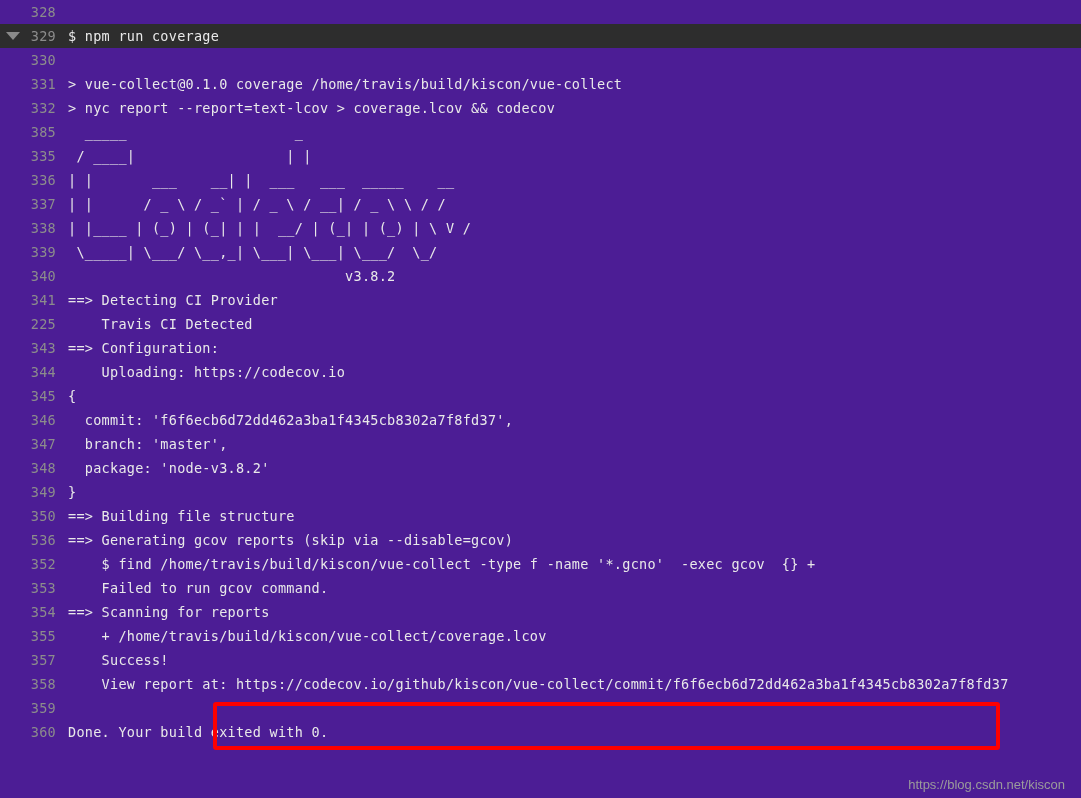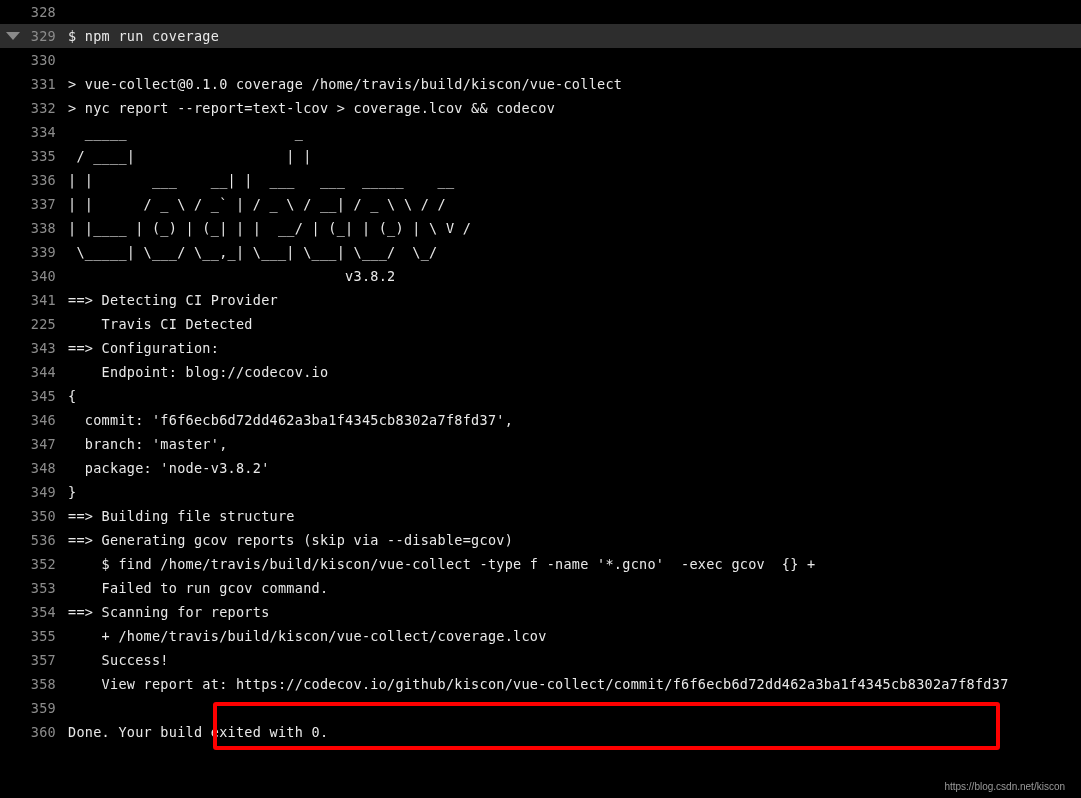--- a/index.html
+++ b/index.html
@@ -4,21 +4,21 @@
 <style>
   html, body {
     margin: 0;
     padding: 0;
     background: #1e1e1e;
   }
   #screen {
     position: relative;
     width: 1081px;
     height: 798px;
-    background: #000000;
+    background: #4c1d95;
     overflow: hidden;
     font-family: "DejaVu Sans Mono", "Liberation Mono", monospace;
   }
   .log {
     position: absolute;
     top: 0; left: 0;
     width: 1081px;
   }
   .line {
     position: relative;
@@ -66,46 +66,46 @@
     border: 4px solid #fe0000;
     border-radius: 3px;
     box-sizing: border-box;
     pointer-events: none;
   }
   #watermark {
     position: absolute;
     right: 16px;
     bottom: 6px;
     font-family: "Liberation Sans", "DejaVu Sans", sans-serif;
-    font-size: 10px;
+    font-size: 13px;
     color: #9b9b9b;
   }
 </style>
 </head>
 <body>
 
 <div id="screen">
 
   <div class="log">
       <div class="line"><span class="lineno">328</span><span class="content"></span></div>
       <div class="line highlight"><span class="fold"></span><span class="lineno">329</span><span class="content">$ npm run coverage</span></div>
       <div class="line"><span class="lineno">330</span><span class="content"></span></div>
       <div class="line"><span class="lineno">331</span><span class="content">&gt; vue-collect@0.1.0 coverage /home/travis/build/kiscon/vue-collect</span></div>
       <div class="line"><span class="lineno">332</span><span class="content">&gt; nyc report --report=text-lcov &gt; coverage.lcov &amp;&amp; codecov</span></div>
-      <div class="line"><span class="lineno">334</span><span class="content">  _____                    _</span></div>
+      <div class="line"><span class="lineno">385</span><span class="content">  _____                    _</span></div>
       <div class="line"><span class="lineno">335</span><span class="content"> / ____|                  | |</span></div>
       <div class="line"><span class="lineno">336</span><span class="content">| |       ___    __| |  ___   ___  _____    __</span></div>
       <div class="line"><span class="lineno">337</span><span class="content">| |      / _ \ / _` | / _ \ / __| / _ \ \ / /</span></div>
       <div class="line"><span class="lineno">338</span><span class="content">| |____ | (_) | (_| | |  __/ | (_| | (_) | \ V /</span></div>
       <div class="line"><span class="lineno">339</span><span class="content"> \_____| \___/ \__,_| \___| \___| \___/  \_/</span></div>
       <div class="line"><span class="lineno">340</span><span class="content">                                 v3.8.2</span></div>
       <div class="line"><span class="lineno">341</span><span class="content">==&gt; Detecting CI Provider</span></div>
       <div class="line"><span class="lineno">225</span><span class="content">    Travis CI Detected</span></div>
       <div class="line"><span class="lineno">343</span><span class="content">==&gt; Configuration:</span></div>
-      <div class="line"><span class="lineno">344</span><span class="content">    Endpoint: blog://codecov.io</span></div>
+      <div class="line"><span class="lineno">344</span><span class="content">    Uploading: https://codecov.io</span></div>
       <div class="line"><span class="lineno">345</span><span class="content">{</span></div>
       <div class="line"><span class="lineno">346</span><span class="content">  commit: 'f6f6ecb6d72dd462a3ba1f4345cb8302a7f8fd37',</span></div>
       <div class="line"><span class="lineno">347</span><span class="content">  branch: 'master',</span></div>
       <div class="line"><span class="lineno">348</span><span class="content">  package: 'node-v3.8.2'</span></div>
       <div class="line"><span class="lineno">349</span><span class="content">}</span></div>
       <div class="line"><span class="lineno">350</span><span class="content">==&gt; Building file structure</span></div>
       <div class="line"><span class="lineno">536</span><span class="content">==&gt; Generating gcov reports (skip via --disable=gcov)</span></div>
       <div class="line"><span class="lineno">352</span><span class="content">    $ find /home/travis/build/kiscon/vue-collect -type f -name '*.gcno'  -exec gcov  {} +</span></div>
       <div class="line"><span class="lineno">353</span><span class="content">    Failed to run gcov command.</span></div>
       <div class="line"><span class="lineno">354</span><span class="content">==&gt; Scanning for reports</span></div>

